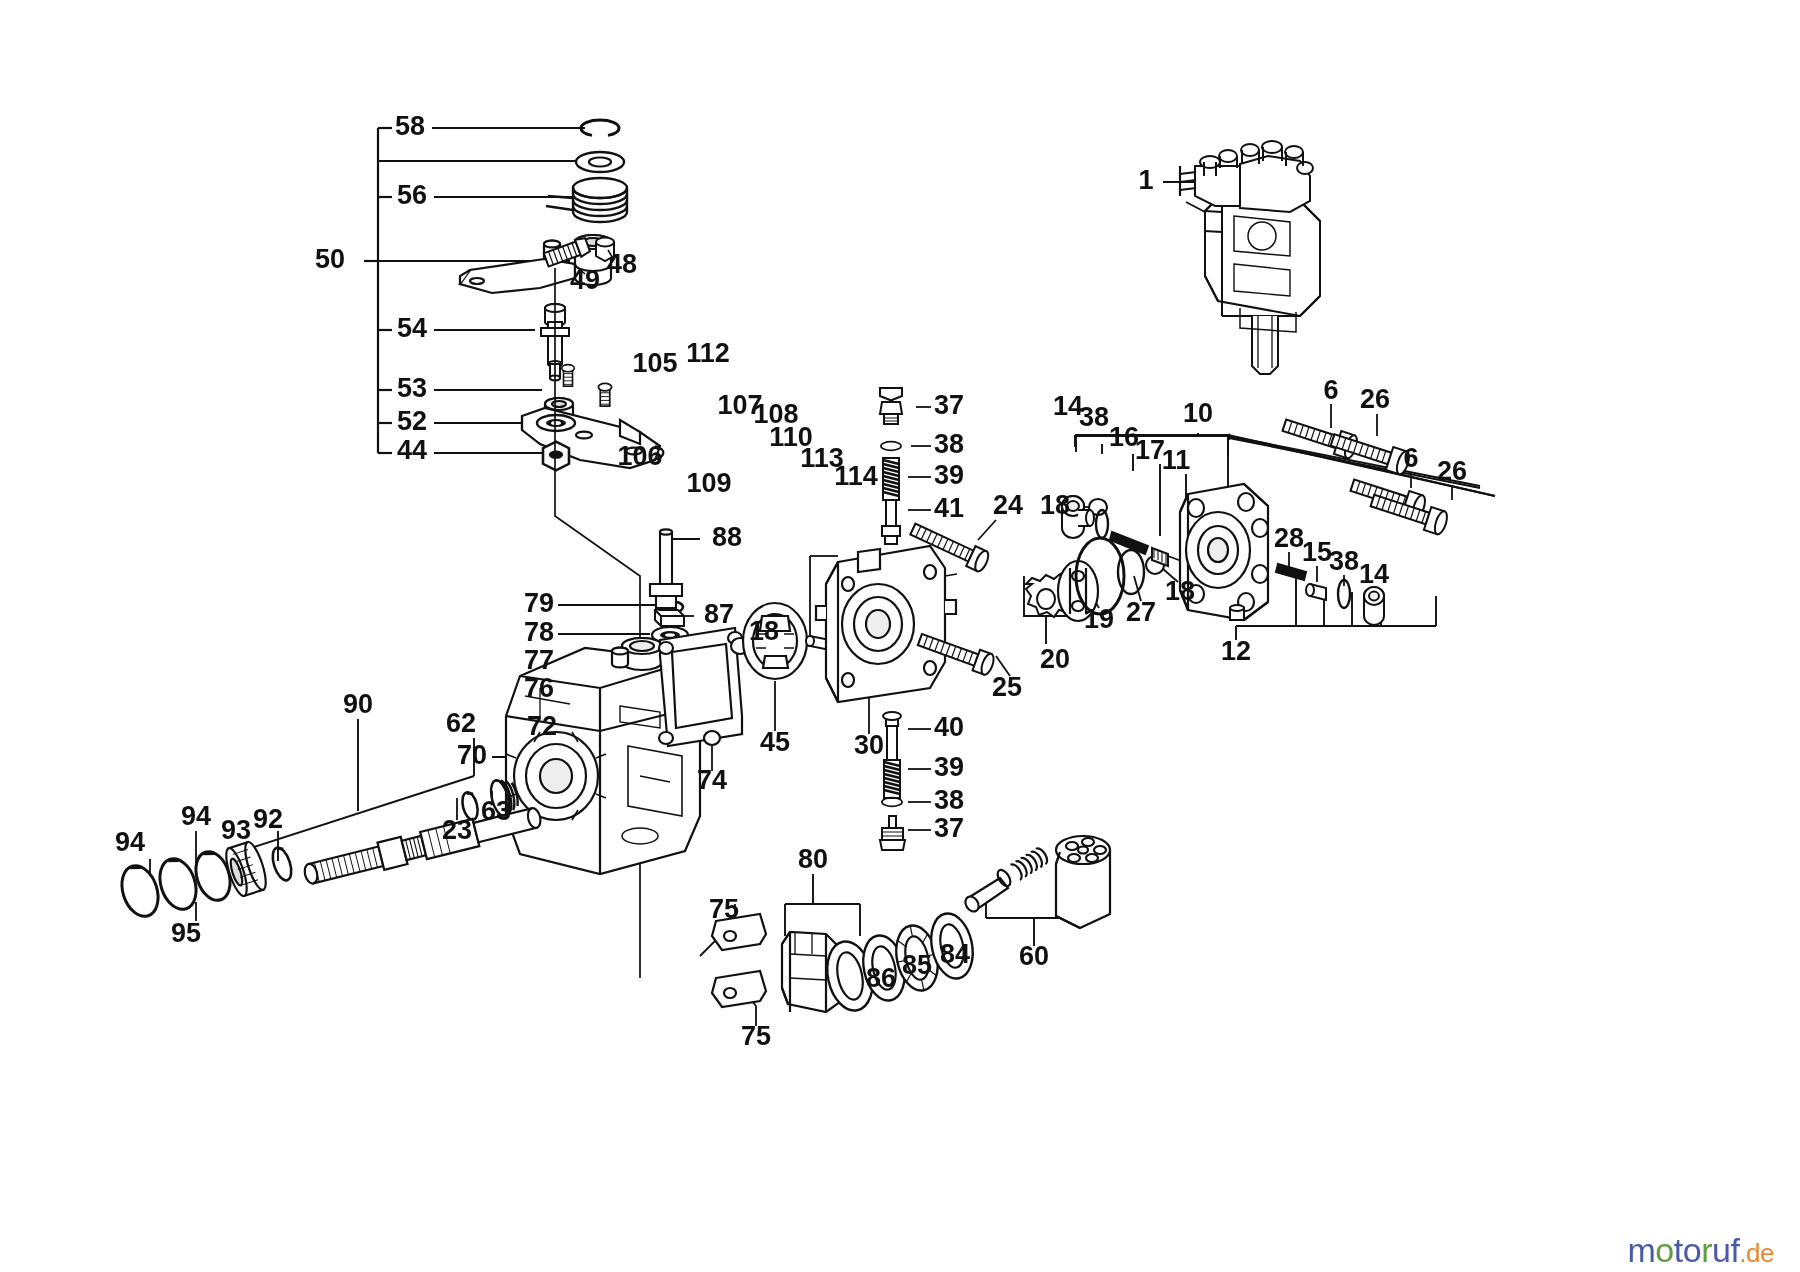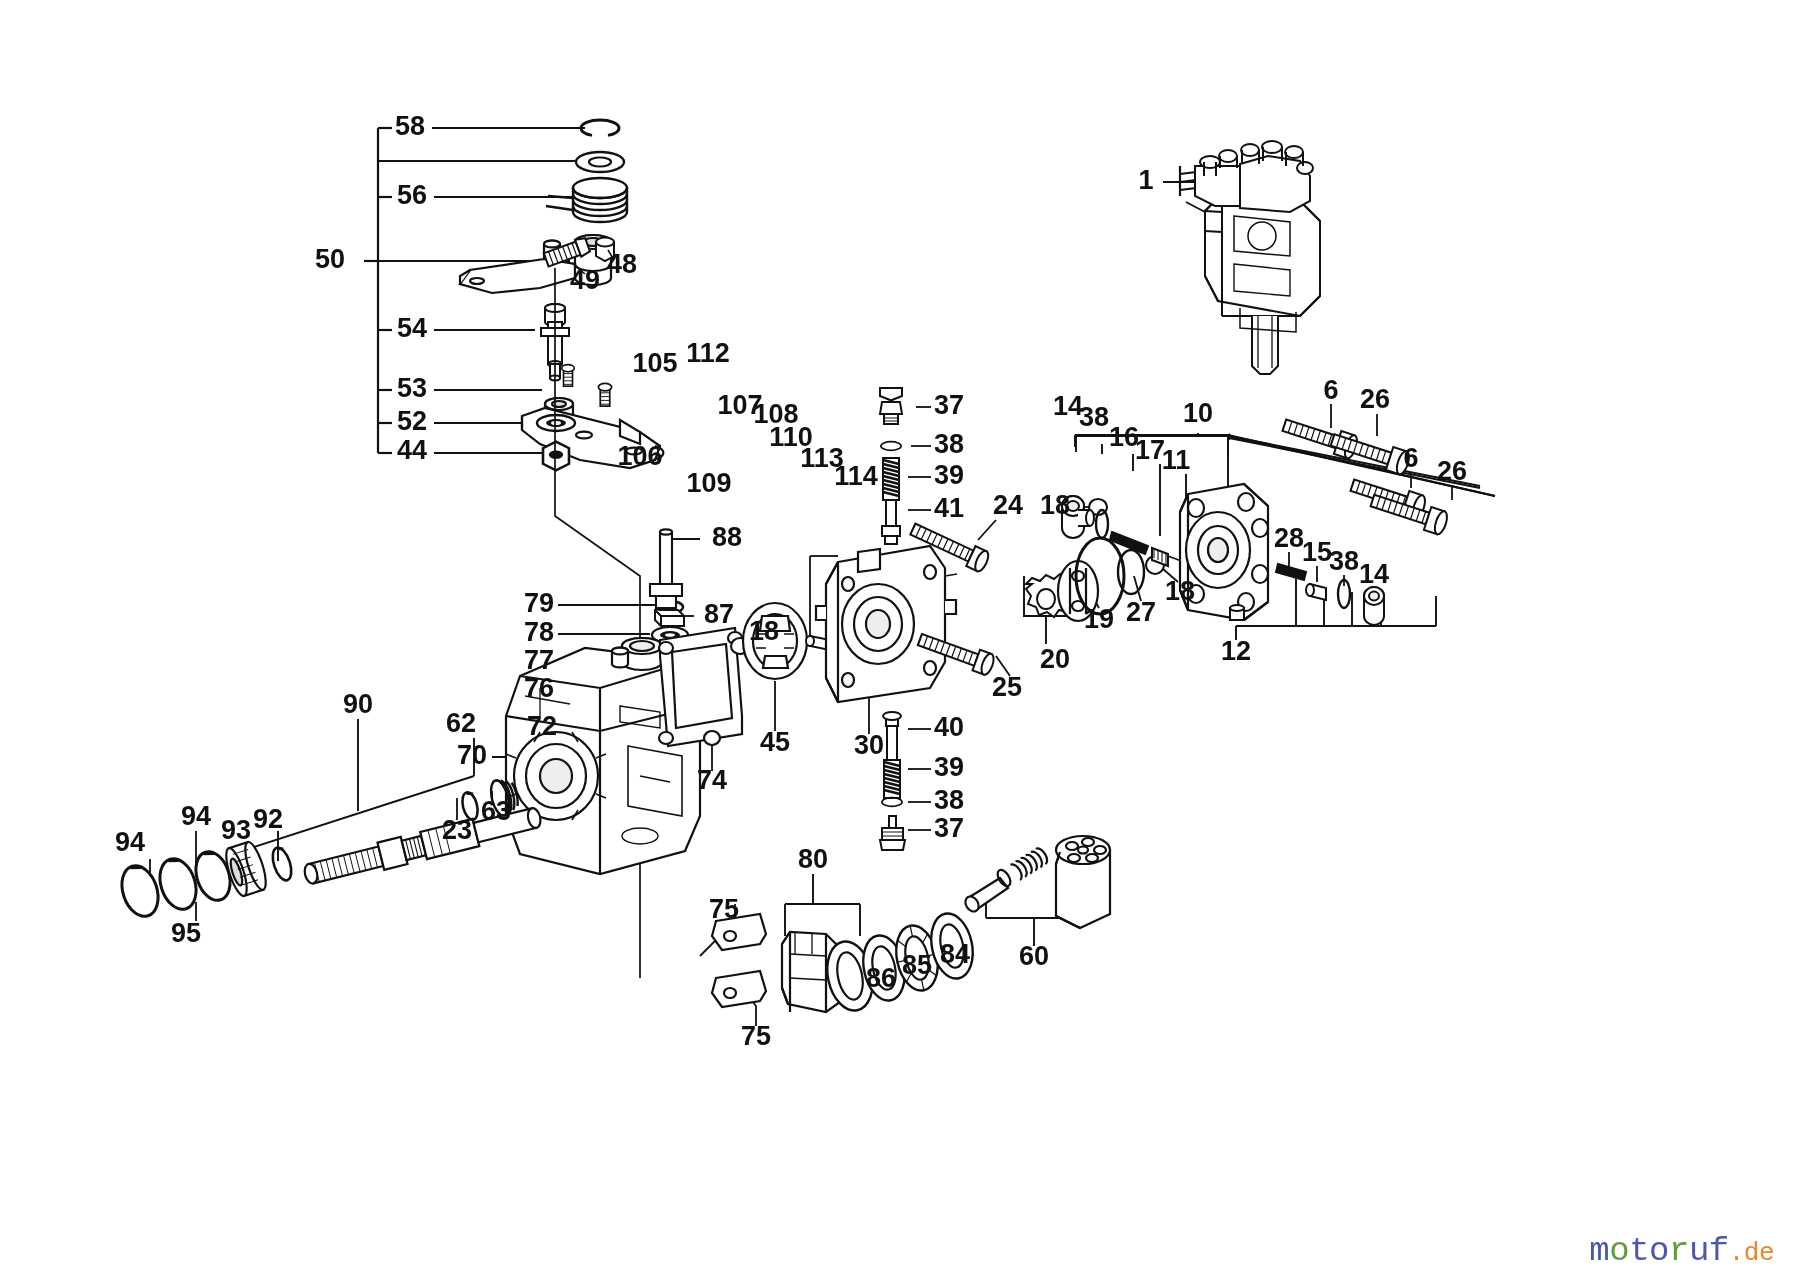--- a/index.html
+++ b/index.html
@@ -1,21 +1,21 @@
 <!DOCTYPE html>
 <html><head>
 <meta charset="utf-8">
 <style>
   html,body{margin:0;padding:0;background:#ffffff;}
   body{width:1800px;height:1272px;position:relative;overflow:hidden;
        font-family:"Liberation Sans", sans-serif;background:#fff;}
   #stage{position:absolute;left:0;top:16px;width:1800px;height:1272px;}
   svg#diagram{position:absolute;left:0;top:0;width:1800px;height:1272px;}
   .lbl{font-family:"Liberation Sans", sans-serif;font-weight:bold;fill:#111;font-size:27px;}
-  .wm{position:absolute;right:26px;bottom:18px;font-family:Liberation Mono, monospace;
+  .wm{position:absolute;right:26px;bottom:18px;font-family:Liberation Sans, sans-serif;
       font-size:34px;letter-spacing:-0.5px;}
   .wm .m{color:#4a5aa8;}
   .wm .de{color:#e8872b;font-size:26px;}
 </style>
 </head>
 <body>
 
 <div id="stage">
 
 <svg id="diagram" viewBox="0 0 1800 1272">

